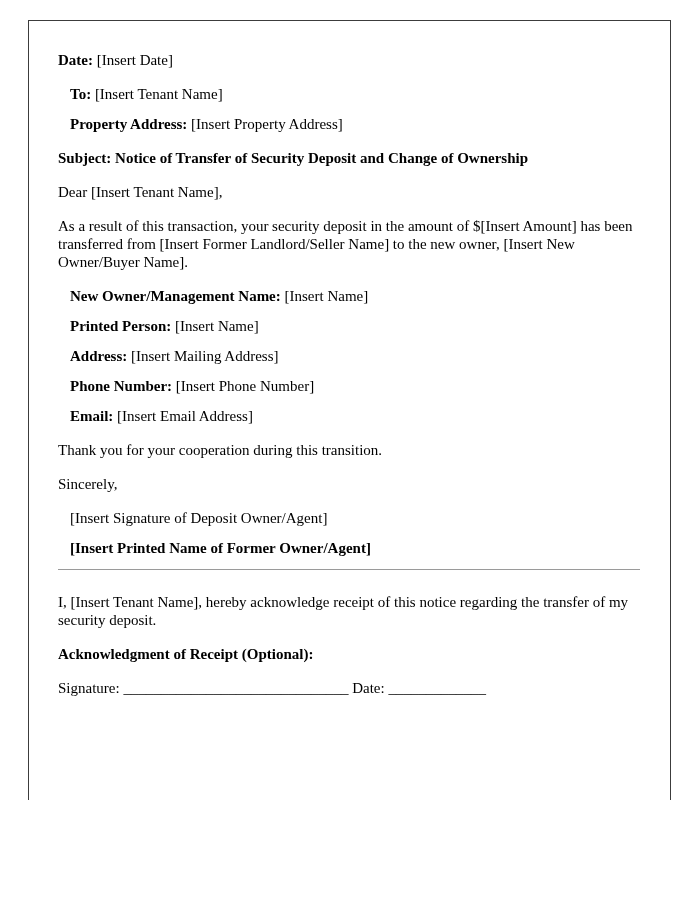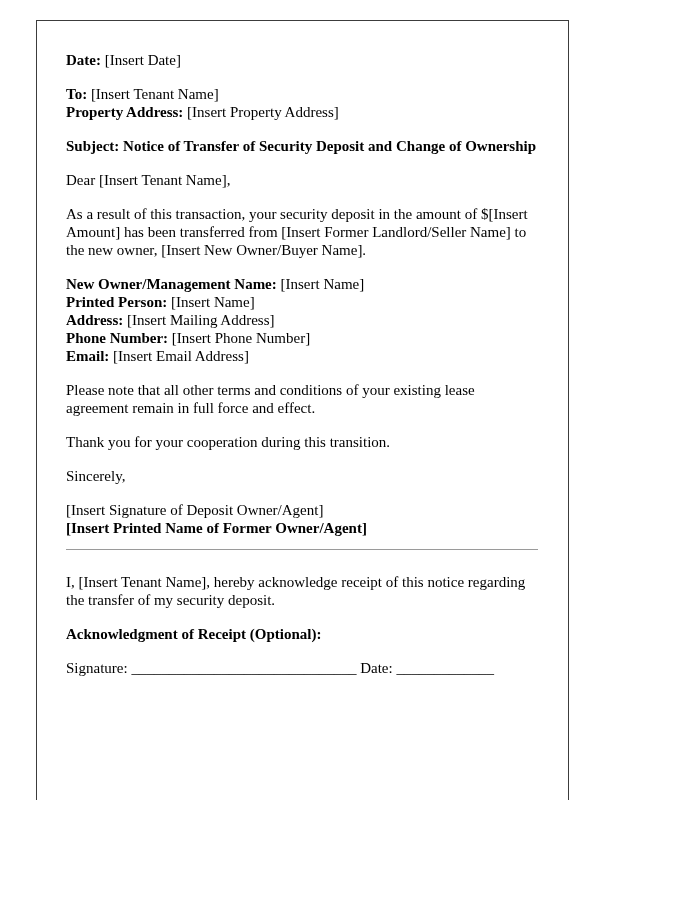--- a/index.html
+++ b/index.html
@@ -2,32 +2,32 @@
 <html><head>
 <meta charset="utf-8">
 <style>
   html, body { margin: 0; padding: 0; background: #ffffff; }
   body {
     width: 700px; height: 900px; position: relative;
     font-family: "Liberation Serif", "DejaVu Serif", serif;
     color: #000000;
   }
   .letter-frame {
-    position: absolute; left: 36px; top: 20px;
-    width: 533px; height: 780px;
+    position: absolute; left: 28px; top: 20px;
+    width: 643px; height: 780px;
     box-sizing: border-box;
     border: 1px solid #3c3c3c;
     border-bottom: none;
     padding: 30px 30px 0 29px;
     overflow: hidden;
     font-size: 15px; line-height: 18px;
     background: #ffffff;
   }
   .block { margin: 0 0 16px 0; }
-  .line { margin: 0; }
+  .line { margin: 12px; }
   .b { font-weight: bold; }
   .signoff-block { margin-bottom: 12px; }
   hr.divider {
     border: none; height: 0;
     border-top: 1px solid #9a9a9a;
     margin: 0 0 23px 0;
   }
   .sig-row span { white-space: pre; }
 </style>
 </head>
@@ -75,21 +75,20 @@
     <div class="line">
       <span class="b">Phone Number:</span>
       <span>[Insert Phone Number]</span>
     </div>
     <div class="line">
       <span class="b">Email:</span>
       <span>[Insert Email Address]</span>
     </div>
   </div>
 
-  <div class="block">Please note that all other terms and conditions of your existing lease agreement remain in full force and effect.</div>
 
   <div class="block">Thank you for your cooperation during this transition.</div>
 
   <div class="block">Sincerely,</div>
 
   <div class="block signoff-block">
     <div class="line">[Insert Signature of Deposit Owner/Agent]</div>
     <div class="line b">[Insert Printed Name of Former Owner/Agent]</div>
   </div>
 

